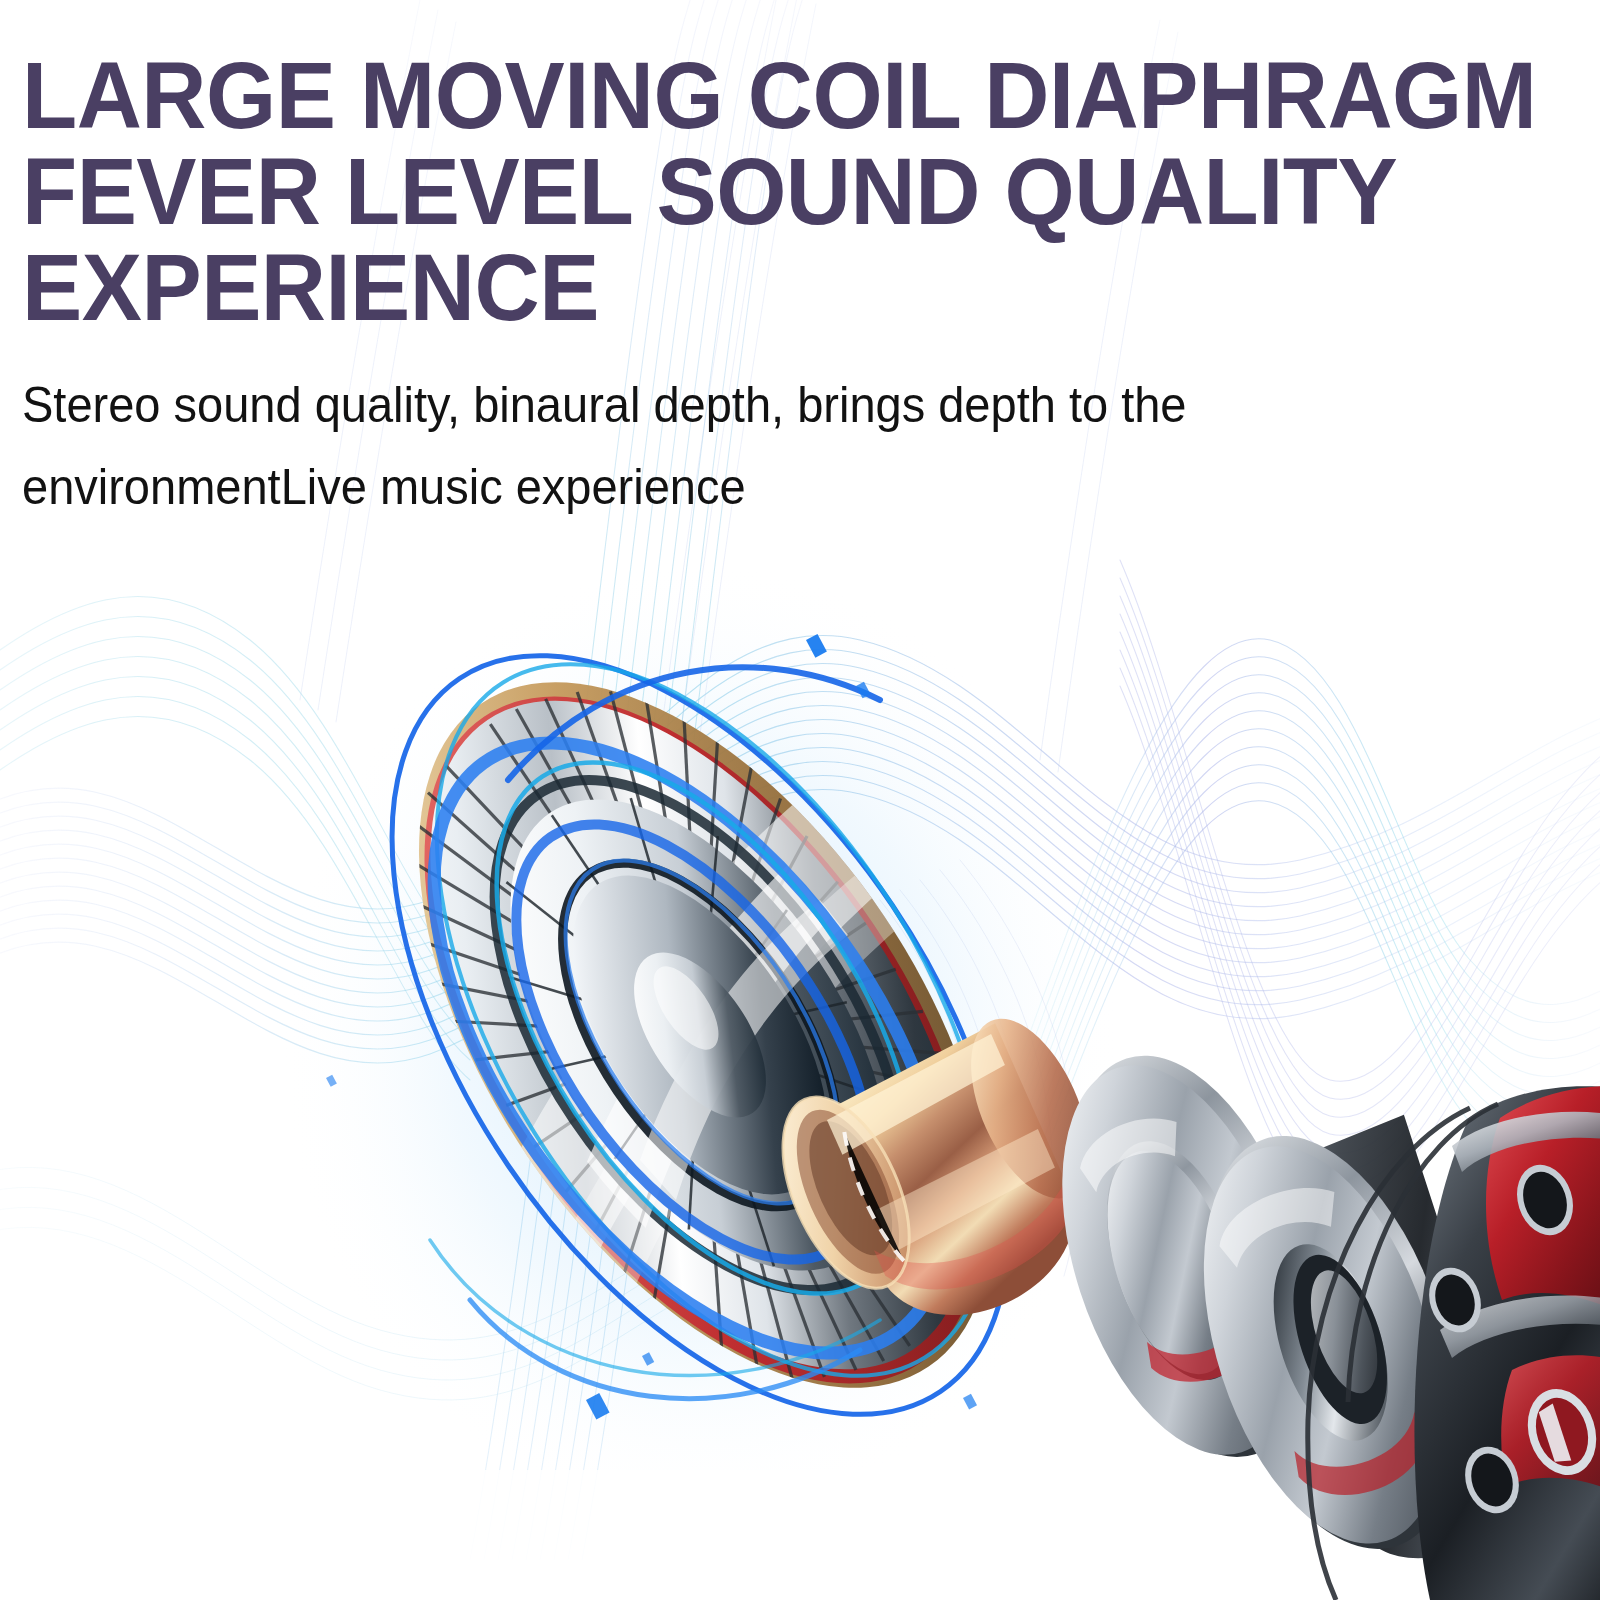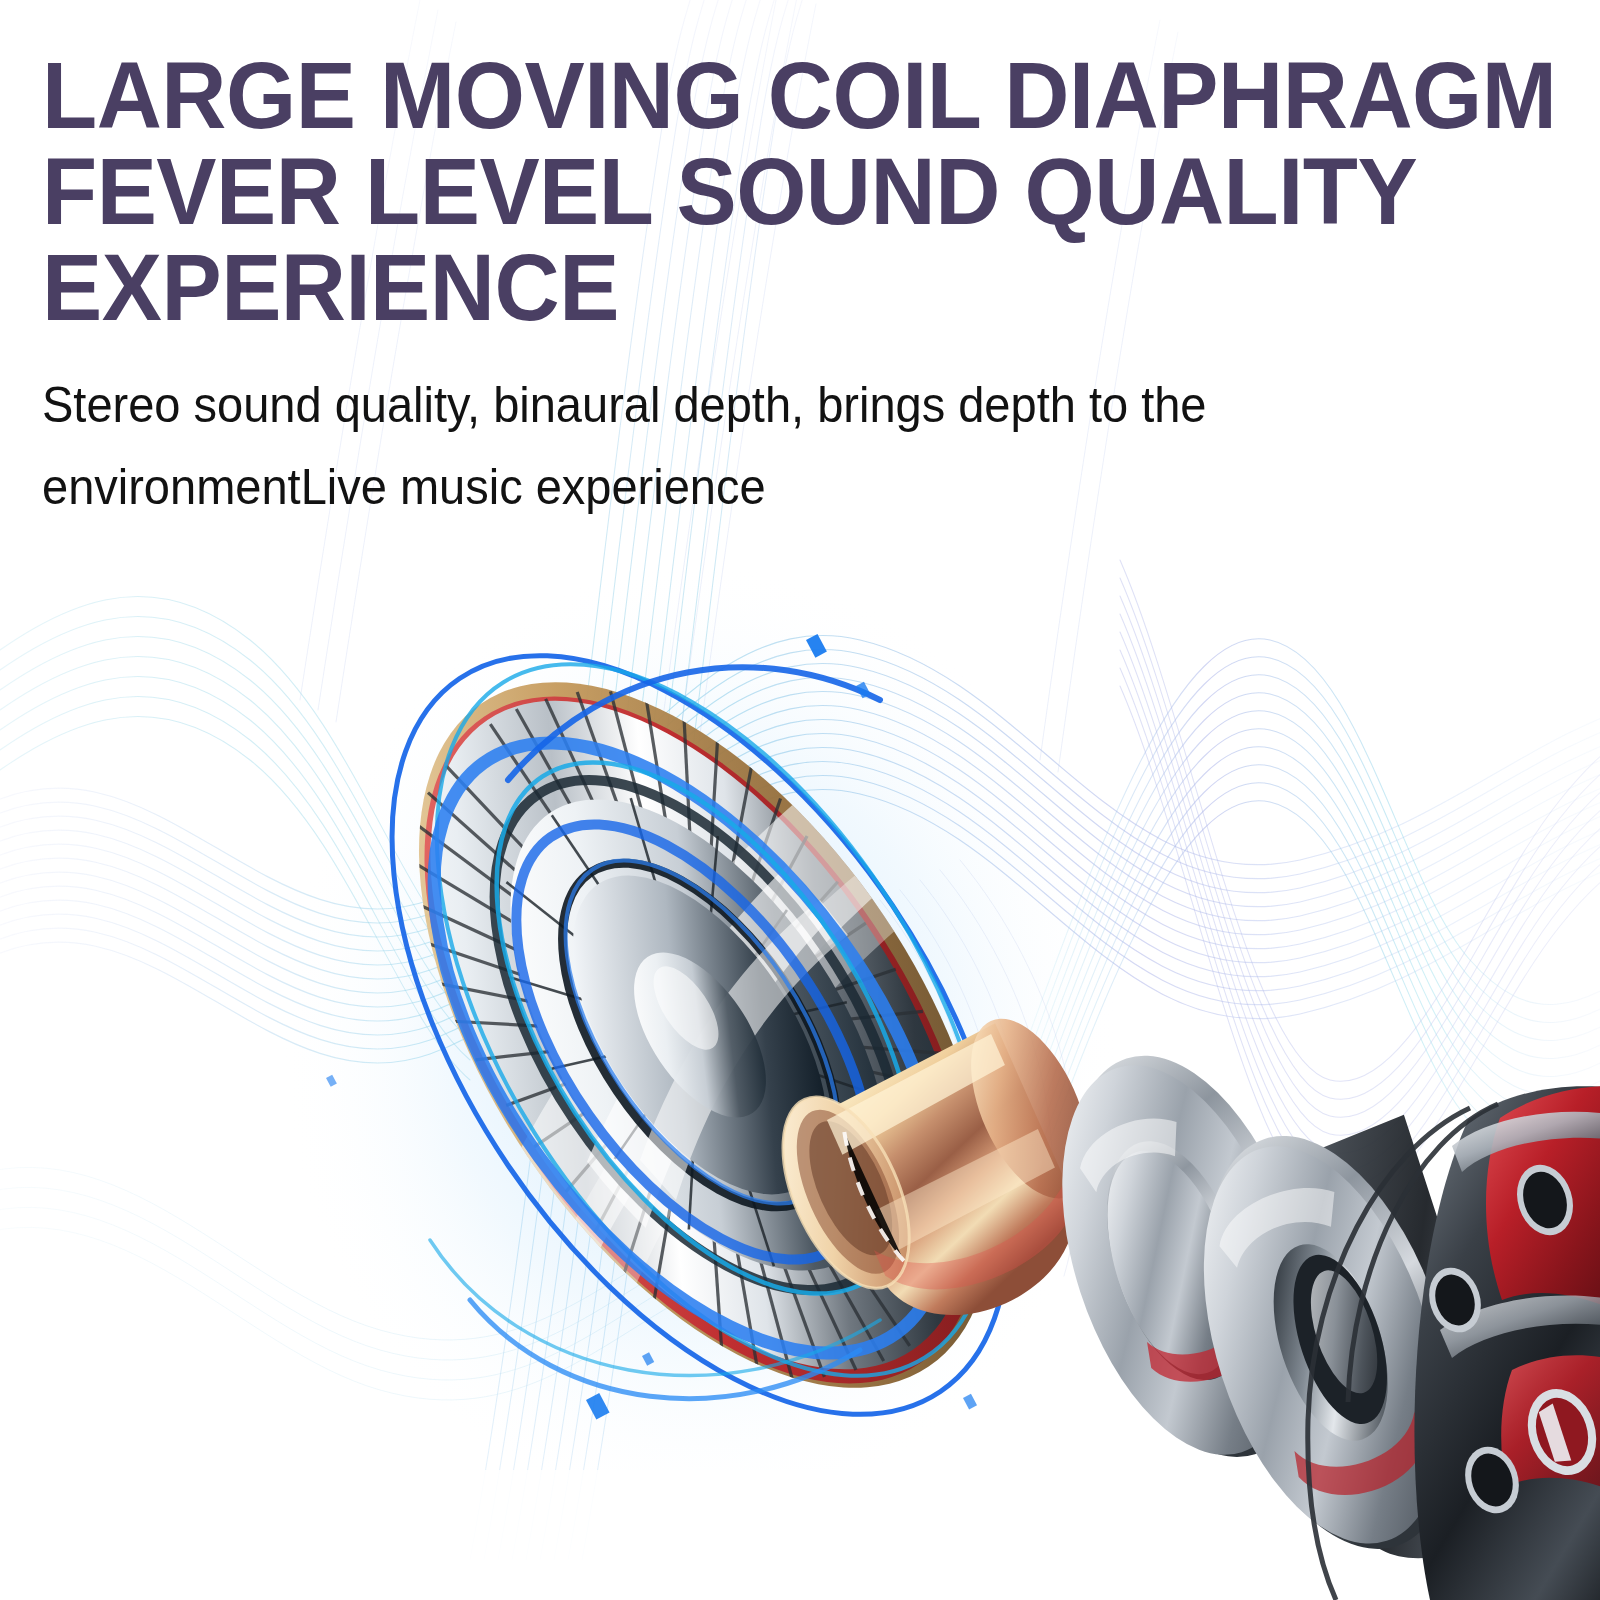--- a/index.html
+++ b/index.html
@@ -16,21 +16,21 @@
   #wave-layer { position:absolute; inset:0; z-index:1; pointer-events:none; }
   #wave-layer svg { display:block; width:1600px; height:1600px; }
 
   
   #product-layer { position:absolute; inset:0; z-index:2; pointer-events:none; }
   #product-layer svg { display:block; width:1600px; height:1600px; }
 
   
   #text-layer {
     position:absolute; left:0; top:0; width:1268px; z-index:5;
-    padding:48px 30px 0 42px;
+    padding:48px 30px 0 22px;
   }
   .headline {
     color:#4a3f63;
     font-family:"Liberation Sans Narrow","Liberation Sans", sans-serif;
     font-weight:700;
     font-size:94px;
     line-height:96px;
     letter-spacing:-0.5px;
     transform:scaleX(0.96);
     transform-origin:left center;

